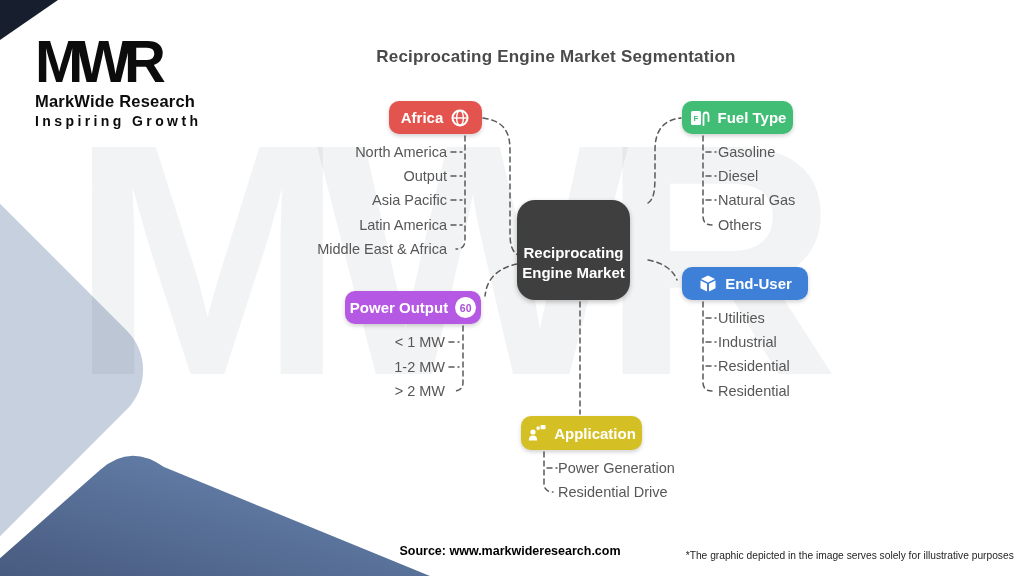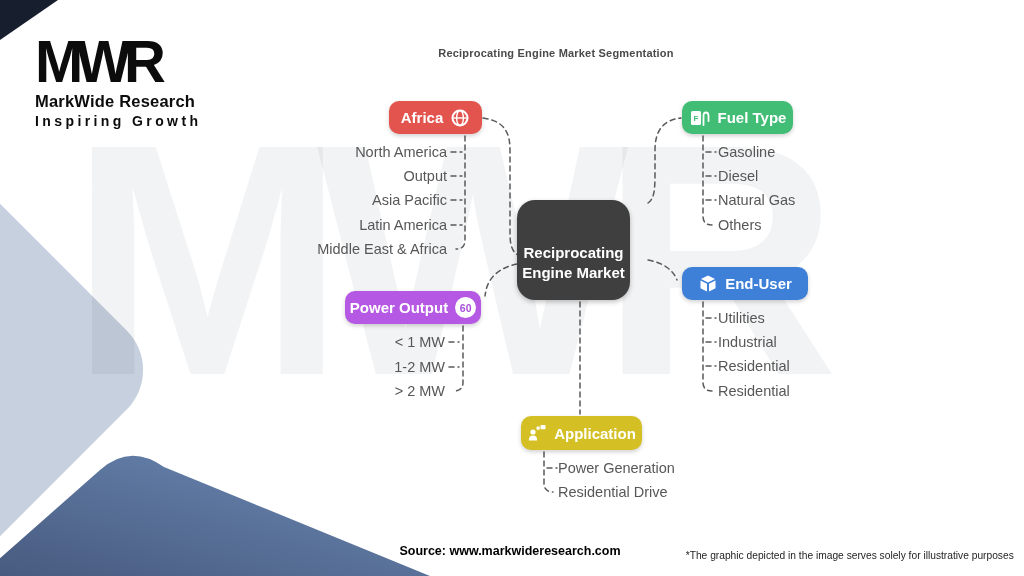--- a/index.html
+++ b/index.html
@@ -21,21 +21,21 @@
   }
 
   
   .logo{left:35px;top:34px;width:170px;color:#0c0c0c;}
   .logo-mark{font-size:58px;font-weight:bold;letter-spacing:-7px;line-height:56px;
     transform:scaleY(1.02);}
   .logo-name{font-size:16.5px;font-weight:bold;margin-top:2px;letter-spacing:.2px;}
   .logo-tag{font-size:14px;font-weight:bold;letter-spacing:3.4px;margin-top:2px;}
 
   
-  .title{left:88px;right:0;top:47px;text-align:center;font-size:11px;
+  .title{left:88px;right:0;top:47px;text-align:center;font-size:17px;
     font-weight:bold;color:#4a4a4a;letter-spacing:.2px;}
 
   
   .center-node{
     left:517px;top:200px;width:113px;height:100px;background:#3f3f3f;
     border-radius:18px;display:flex;flex-direction:column;align-items:center;
     justify-content:center;padding-top:25px;box-sizing:border-box;
     color:#fff;font-size:15px;font-weight:bold;line-height:20px;text-align:center;
     box-shadow:0 2px 5px rgba(0,0,0,.25);
   }

